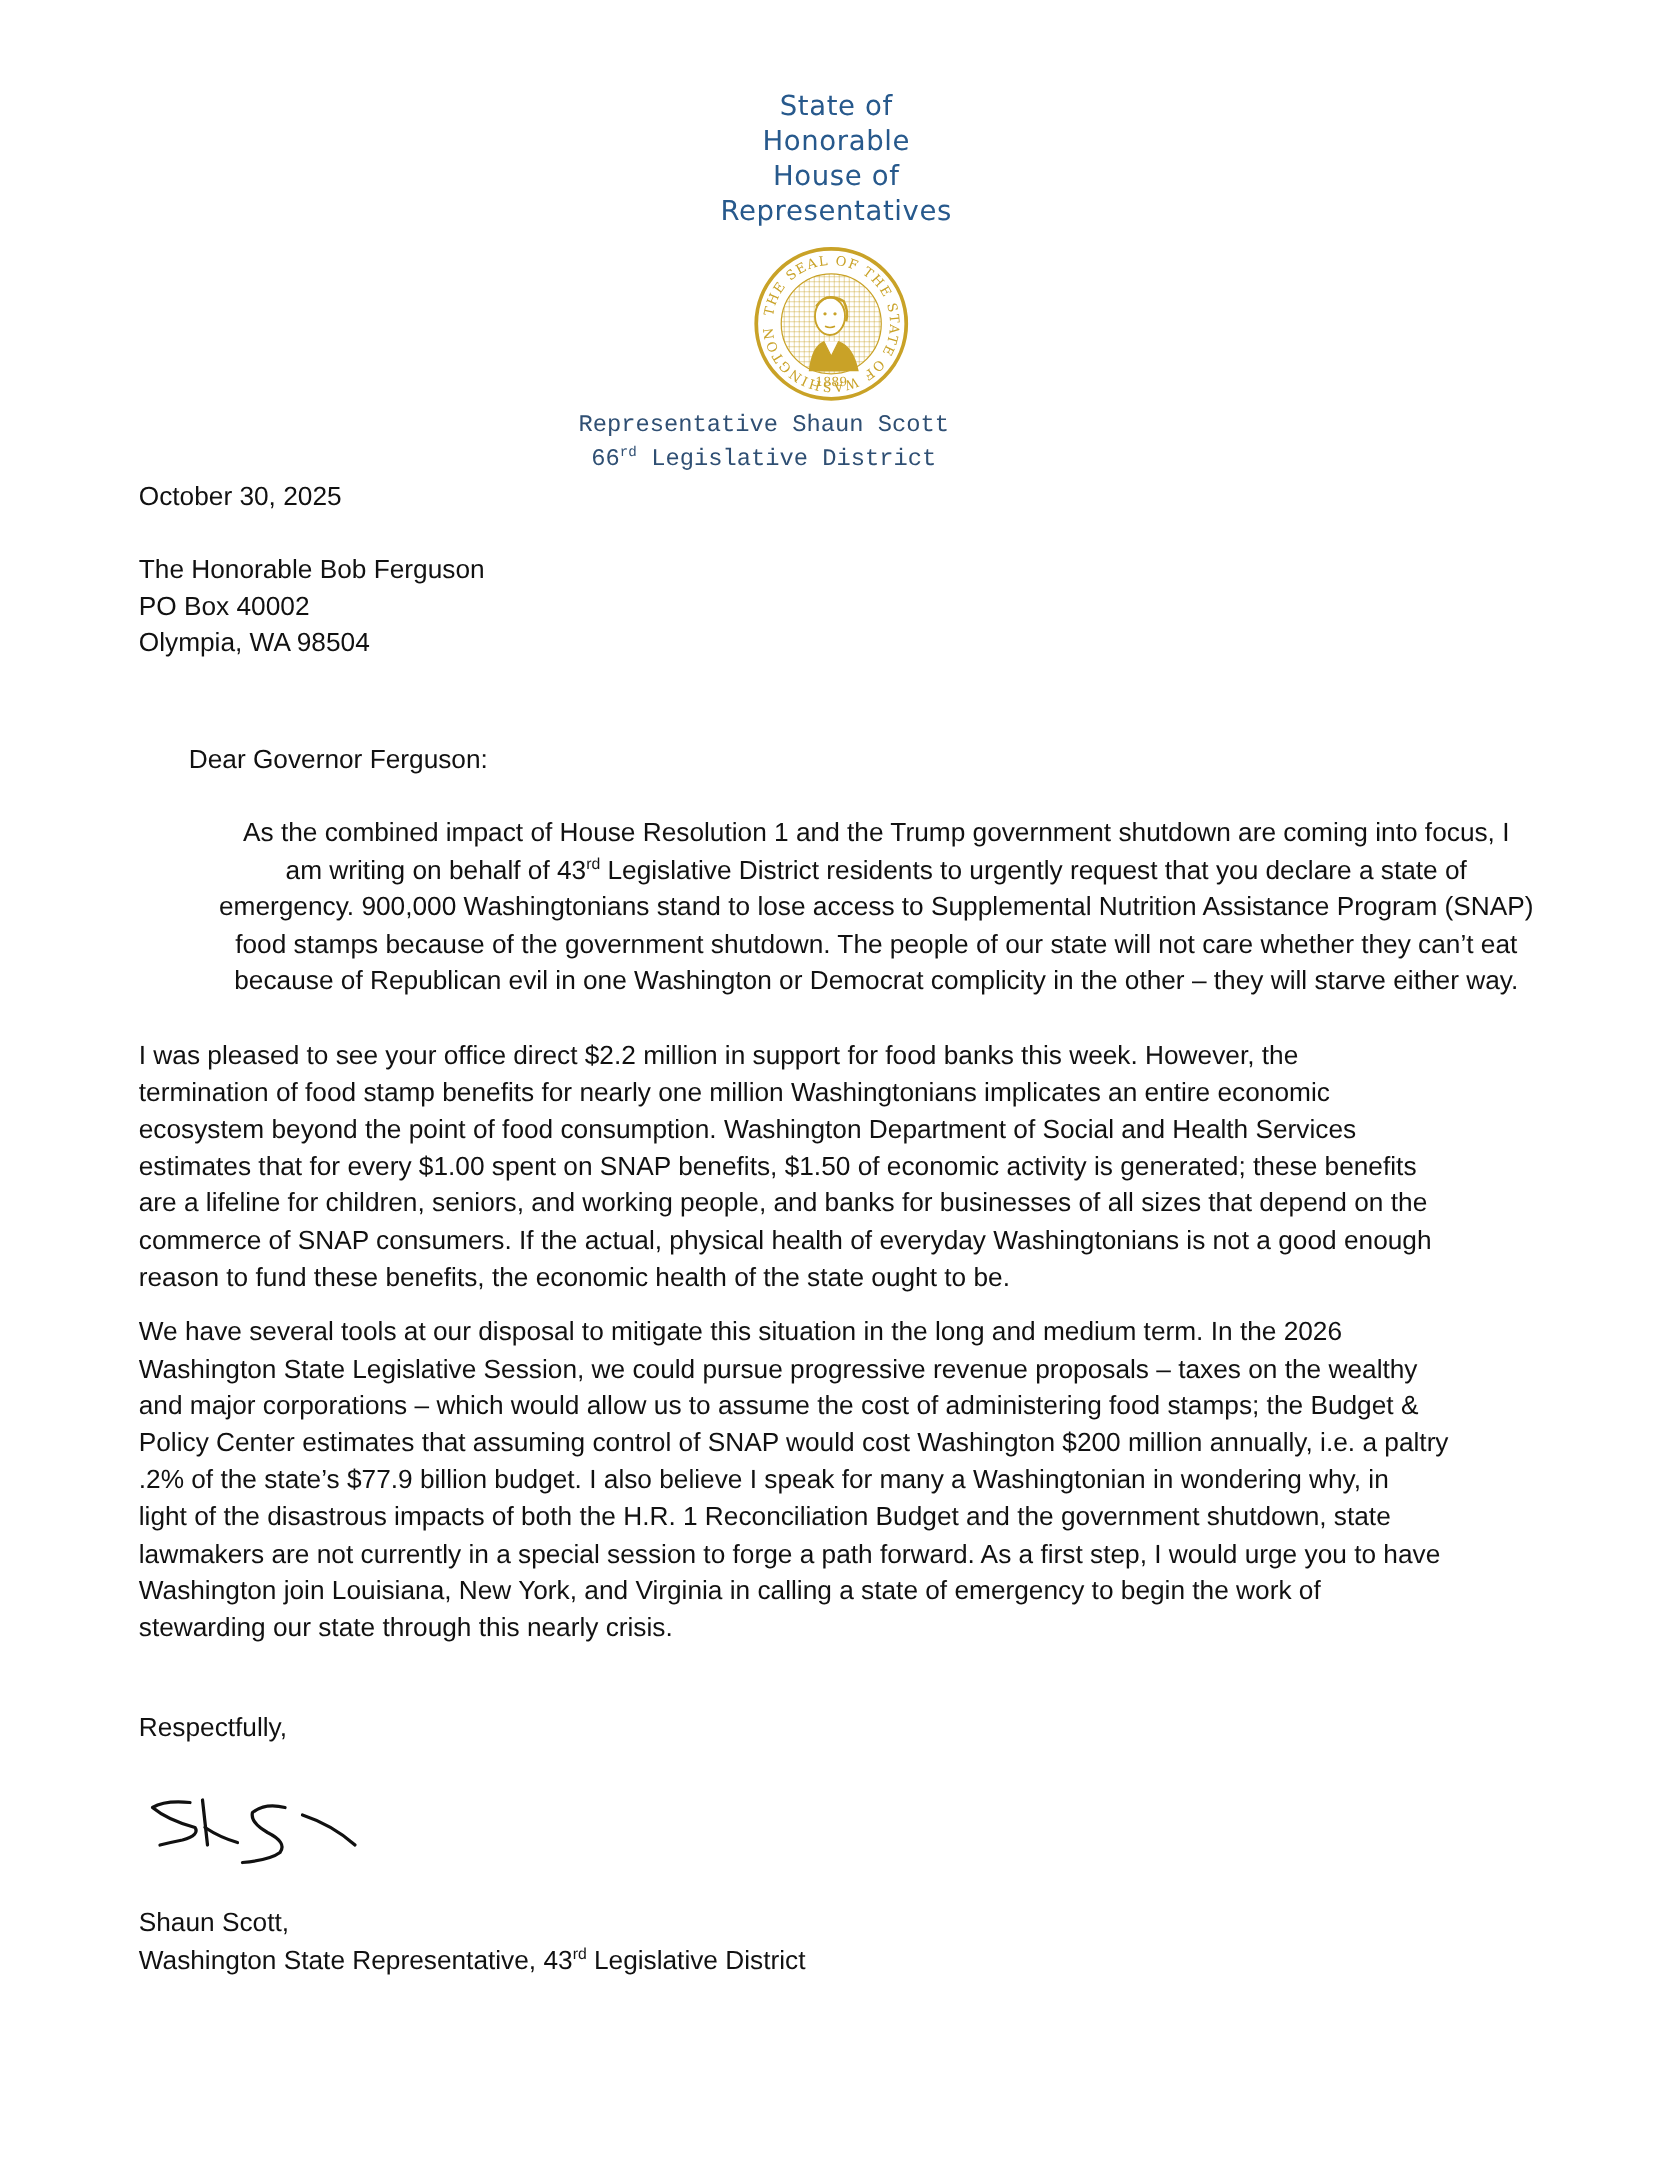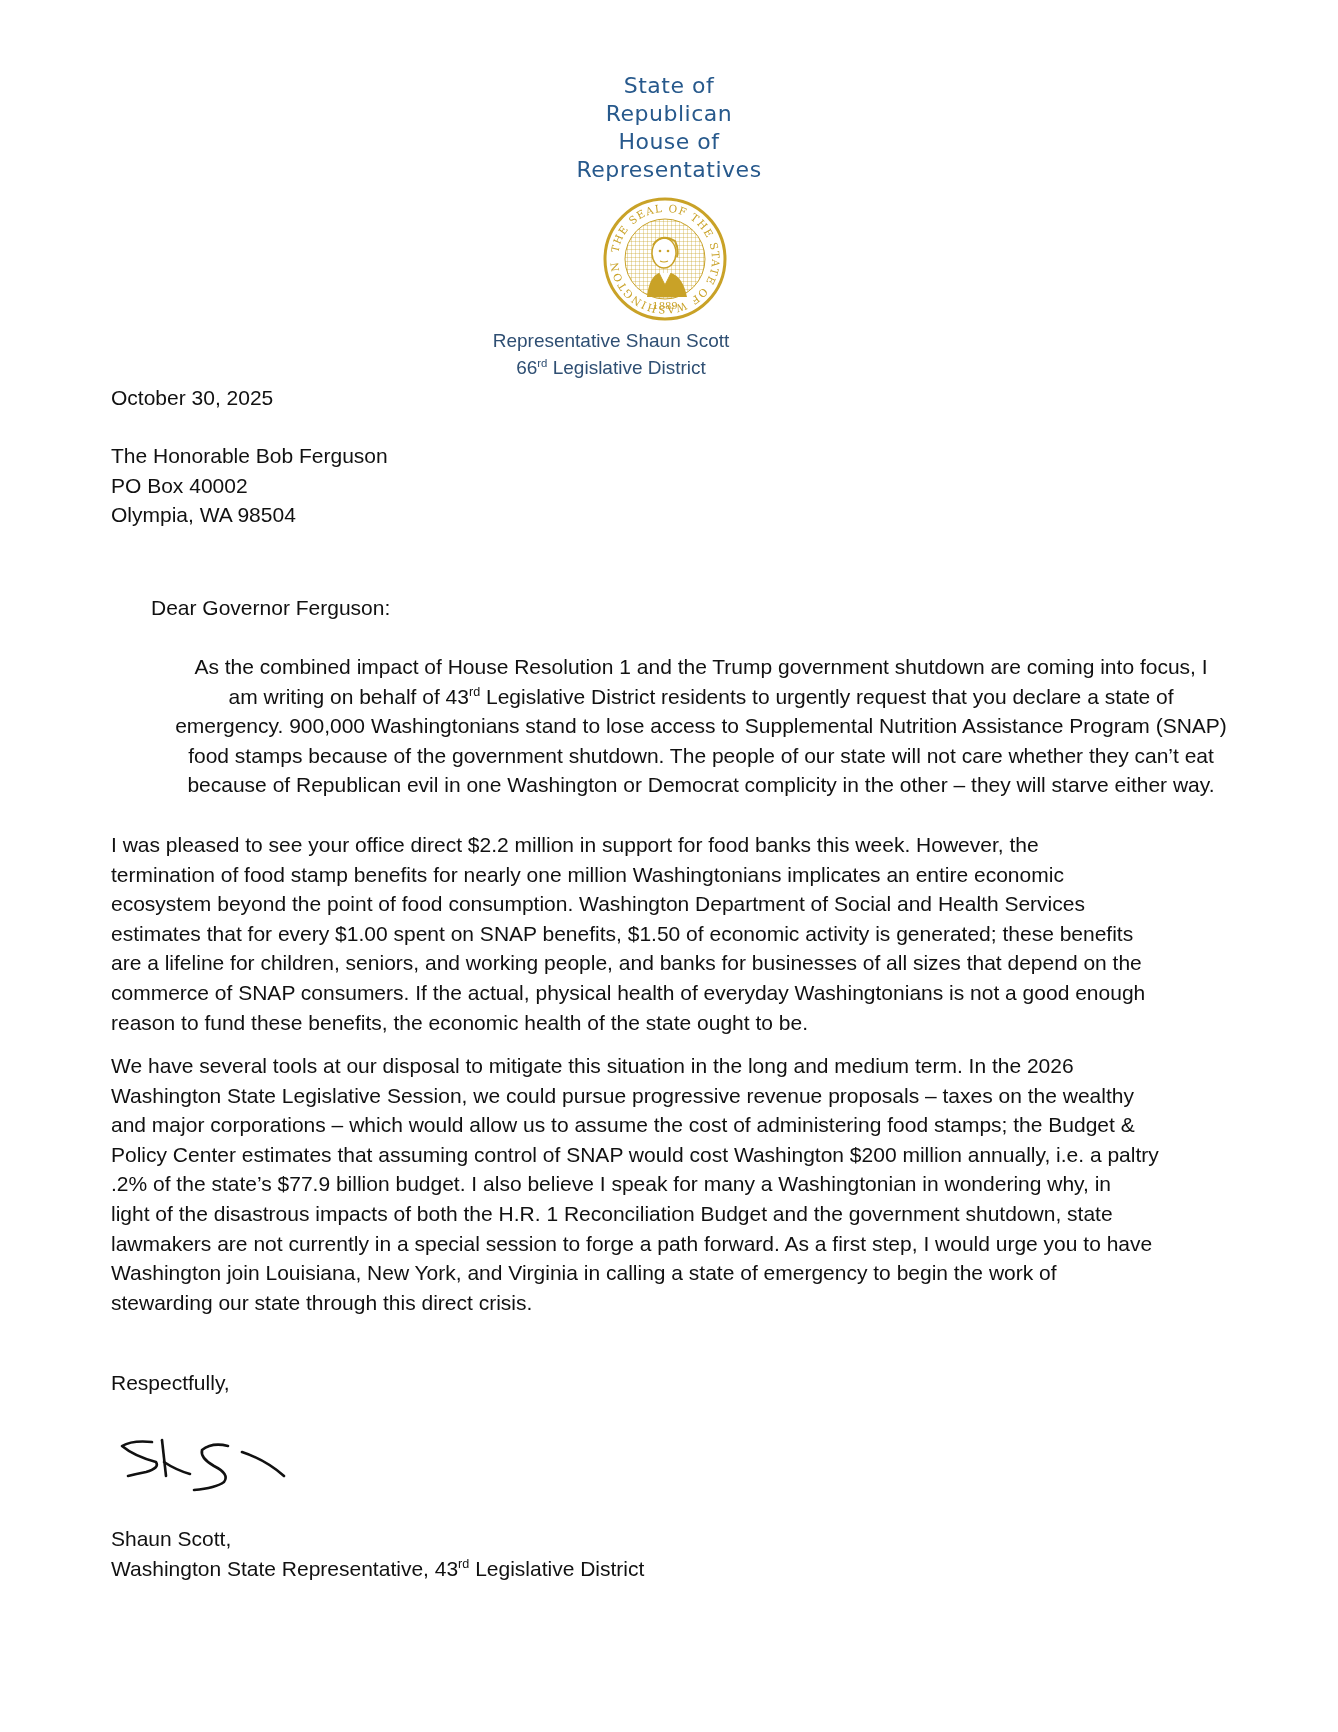--- a/index.html
+++ b/index.html
@@ -10,37 +10,37 @@
     font-family: "DejaVu Sans", sans-serif; font-size: 22px; line-height: 28px;
     letter-spacing: 0.5px;
   }
   .letterhead-title div { display: block; }
   .seal {
     position: absolute; left: 603px; top: 197px; width: 124px; height: 124px;
   }
   .rep-block {
     position: absolute; left: 0; width: 1222px; top: 327px;
     text-align: center; color: #2f4f73;
-    font-family: Liberation Sans, sans-serif; font-size: 19px; line-height: 27px;
+    font-family: Liberation Mono, monospace; font-size: 19px; line-height: 27px;
   }
   .rep-block sup, .body-text sup { font-size: 0.6em; vertical-align: 0.6em; line-height: 0; }
   .body-text {
     position: absolute; left: 111px; top: 0; width: 1180px;
     font-family: "Liberation Sans", sans-serif; font-size: 21px; line-height: 29.6px;
     color: #111111; white-space: nowrap;
   }
   .line { display: block; height: 29.6px; }
   .signature { position: absolute; left: 116px; top: 1432px; width: 230px; height: 72px; }
 </style>
 </head>
 <body>
 
 <div class="letterhead-title">
   <div>State of</div>
-  <div>Republican</div>
+  <div>Honorable</div>
   <div>House of</div>
   <div>Representatives</div>
 </div>
 
 <div class="seal">
   <svg width="124" height="124" viewBox="0 0 124 124">
     <defs>
       <path id="ringPath" d="M62,62 m-47,0 a47,47 0 1,1 94,0 a47,47 0 1,1 -94,0"></path>
       <pattern id="grid" width="4" height="4" patternUnits="userSpaceOnUse">
         <path d="M0 0 H4 M0 0 V4" stroke="#c9a227" stroke-width="0.7" fill="none"></path>
@@ -98,21 +98,21 @@
 
 <div class="body-text" style="top:1012px;margin-top:39px;">
   <span class="line">We have several tools at our disposal to mitigate this situation in the long and medium term. In the 2026</span>
   <span class="line">Washington State Legislative Session, we could pursue progressive revenue proposals – taxes on the wealthy</span>
   <span class="line">and major corporations – which would allow us to assume the cost of administering food stamps; the Budget &amp;</span>
   <span class="line">Policy Center estimates that assuming control of SNAP would cost Washington $200 million annually, i.e. a paltry</span>
   <span class="line">.2% of the state’s $77.9 billion budget. I also believe I speak for many a Washingtonian in wondering why, in</span>
   <span class="line">light of the disastrous impacts of both the H.R. 1 Reconciliation Budget and the government shutdown, state</span>
   <span class="line">lawmakers are not currently in a special session to forge a path forward. As a first step, I would urge you to have</span>
   <span class="line">Washington join Louisiana, New York, and Virginia in calling a state of emergency to begin the work of</span>
-  <span class="line">stewarding our state through this direct crisis.</span>
+  <span class="line">stewarding our state through this nearly crisis.</span>
 </div>
 
 <div class="body-text" style="top:1368px;">Respectfully,</div>
 
 <div class="signature">
   <svg width="230" height="72" viewBox="0 0 230 72">
     <g fill="none" stroke="#111" stroke-width="2.6" stroke-linecap="round" stroke-linejoin="round">
       <path d="M36 10 Q16 8 6 14 Q18 24 40 30 Q44 36 30 40 Q20 42 12 44"></path>
       <path d="M46 8 L50 44"></path>
       <path d="M48 30 Q60 38 74 42"></path>

